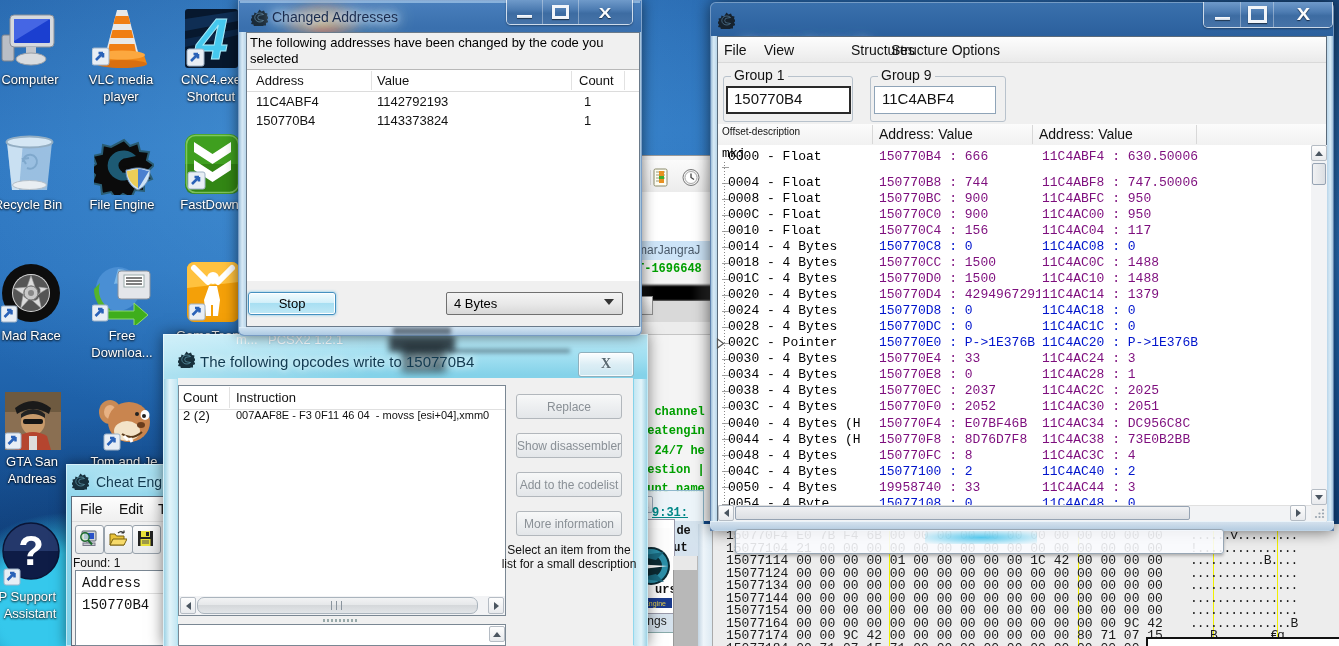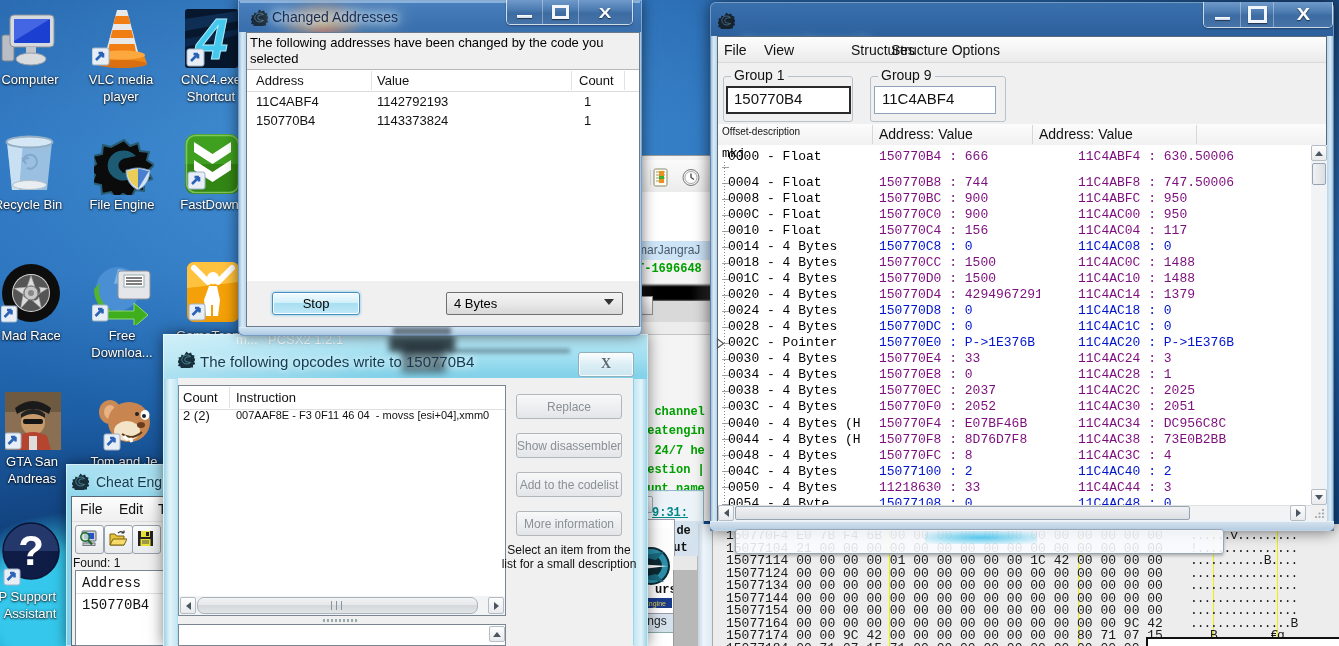--- a/index.html
+++ b/index.html
@@ -26,21 +26,21 @@
 .glyph-max{width:13px;height:11px;border:3px solid #f2f5f9;box-shadow:0 1px 1px rgba(0,0,0,.5);}
 .glyph-x{font-weight:bold;font-size:15px;color:#fdfdfd;text-shadow:0 1px 1px rgba(10,25,45,.8);font-family:"Liberation Sans",sans-serif;transform:scaleX(1.25);}
 .sbtn{width:16px;height:16px;background:linear-gradient(#fdfdfd,#e8eaed);border:1px solid #b5bcc4;border-radius:2px;box-sizing:border-box;display:flex;align-items:center;justify-content:center;}
 .tri-u{width:0;height:0;border-left:4px solid transparent;border-right:4px solid transparent;border-bottom:5px solid #4a5560;}
 .tri-d{width:0;height:0;border-left:4px solid transparent;border-right:4px solid transparent;border-top:5px solid #4a5560;}
 .tri-l{width:0;height:0;border-top:4px solid transparent;border-bottom:4px solid transparent;border-right:5px solid #4a5560;}
 .tri-r{width:0;height:0;border-top:4px solid transparent;border-bottom:4px solid transparent;border-left:5px solid #4a5560;}
 .sr{position:absolute;left:728px;height:16px;font-family:"Liberation Mono",monospace;font-size:13px;line-height:16px;white-space:pre;color:#000;}
 .sr b{font-weight:normal;position:absolute;top:0;}
 .v2{left:151px;width:161px;overflow:hidden;}
-.v3{left:314px;width:255px;overflow:hidden;margin-left:36px;}
+.v3{left:314px;width:255px;overflow:hidden;}
 .pv{color:#7d0d7d;} .bv{color:#0014cc;}
 #icons{z-index:0}#bgwin{z-index:1}#win-ce{z-index:2}#hexwin{z-index:3}#win-sd{z-index:4}#hexpop{z-index:5}#win-op{z-index:6}#win-ca{z-index:7}
 #icons,#bgwin,#hexwin,#hexpop,#win-ca,#win-sd,#win-op,#win-ce{position:absolute;left:0;top:0;}
 .opbtn{position:absolute;left:516px;width:106px;height:25px;border:1px solid #b2b7bc;border-radius:3px;background:linear-gradient(#f7f8f8,#eceef0 55%,#e3e6e9);color:#8a9096;font-size:12px;white-space:nowrap;text-align:center;line-height:24px;box-sizing:border-box;}
 </style></head>
 <body>
 <div id="desk">
   <div id="icons">
   <div class="abs" style="left:-60px;top:455px;width:290px;height:250px;background:radial-gradient(ellipse 55% 50% at 45% 62%,#30c0e6 0 45%,rgba(48,190,230,0) 78%);"></div>
   <div class="abs" style="left:-30px;top:540px;width:140px;height:140px;background:radial-gradient(ellipse,#35c8ec 0 40%,rgba(53,200,236,0) 75%);"></div>
@@ -322,21 +322,21 @@
     <div class="abs" style="left:256px;top:73px;font-size:13px;color:#111;">Address</div>
     <div class="abs" style="left:377px;top:73px;font-size:13px;color:#111;">Value</div>
     <div class="abs" style="left:579px;top:73px;font-size:13px;color:#111;">Count</div>
     <div class="abs" style="left:256px;top:94px;font-size:13px;color:#111;">11C4ABF4</div>
     <div class="abs" style="left:377px;top:94px;font-size:13px;color:#111;">1142792193</div>
     <div class="abs" style="left:584px;top:94px;font-size:13px;color:#111;">1</div>
     <div class="abs" style="left:256px;top:113px;font-size:13px;color:#111;">150770B4</div>
     <div class="abs" style="left:377px;top:113px;font-size:13px;color:#111;">1143373824</div>
     <div class="abs" style="left:584px;top:113px;font-size:13px;color:#111;">1</div>
 
-    <div class="abs" style="left:272px;top:292px;width:88px;height:23px;border:1px solid #4590c0;border-radius:3px;background:linear-gradient(#f2fbfe 0%,#d4f0fa 45%,#a8dff2 50%,#c0e8f6 100%);box-shadow:0 0 3px rgba(80,180,230,.8), inset 0 0 0 1px #fff;color:#000;font-size:13px;text-align:center;line-height:22px;box-sizing:border-box;">Stop</div>
+    <div class="abs" style="left:248px;top:292px;width:88px;height:23px;border:1px solid #4590c0;border-radius:3px;background:linear-gradient(#f2fbfe 0%,#d4f0fa 45%,#a8dff2 50%,#c0e8f6 100%);box-shadow:0 0 3px rgba(80,180,230,.8), inset 0 0 0 1px #fff;color:#000;font-size:13px;text-align:center;line-height:22px;box-sizing:border-box;">Stop</div>
     <div class="abs" style="left:446px;top:292px;width:177px;height:23px;border:1px solid #707070;border-radius:2px;background:linear-gradient(#f4f4f4,#e9e9e9 50%,#d8d8d8);box-sizing:border-box;">
       <span style="position:absolute;left:7px;top:3px;font-size:13px;color:#000;">4 Bytes</span>
       <span style="position:absolute;right:8px;top:6px;width:0;height:0;border-left:5px solid transparent;border-right:5px solid transparent;border-top:6px solid #333;"></span>
     </div>
   </div>
   <div id="win-sd">
     <div class="abs" style="left:710px;top:2px;width:624px;height:529px;border-radius:6px 6px 0 0;
       background:linear-gradient(#3a71ad 0%,#2c619e 6%,#245694 12%,#1c4a85 100%);
       box-shadow:0 0 16px rgba(0,0,0,.6), inset 0 0 0 1px rgba(255,255,255,.3);"></div>
     <div class="abs" style="left:711px;top:36px;width:6px;height:486px;background:linear-gradient(90deg,#9fc0da,#d8eaf6 45%,#b9d6ea);"></div>
@@ -404,21 +404,21 @@
     <div class="sr" style="top:319px">0028 - 4 Bytes<b class="v2 bv">150770DC : 0</b><b class="v3 bv">11C4AC1C : 0</b></div>
     <div class="sr" style="top:335px">002C - Pointer<b class="v2 bv">150770E0 : P-&gt;1E376B</b><b class="v3 bv">11C4AC20 : P-&gt;1E376B</b></div>
     <div class="sr" style="top:351px">0030 - 4 Bytes<b class="v2 pv">150770E4 : 33</b><b class="v3 pv">11C4AC24 : 3</b></div>
     <div class="sr" style="top:367px">0034 - 4 Bytes<b class="v2 pv">150770E8 : 0</b><b class="v3 pv">11C4AC28 : 1</b></div>
     <div class="sr" style="top:383px">0038 - 4 Bytes<b class="v2 pv">150770EC : 2037</b><b class="v3 pv">11C4AC2C : 2025</b></div>
     <div class="sr" style="top:399px">003C - 4 Bytes<b class="v2 pv">150770F0 : 2052</b><b class="v3 pv">11C4AC30 : 2051</b></div>
     <div class="sr" style="top:416px">0040 - 4 Bytes (H<b class="v2 pv">150770F4 : E07BF46B</b><b class="v3 pv">11C4AC34 : DC956C8C</b></div>
     <div class="sr" style="top:432px">0044 - 4 Bytes (H<b class="v2 pv">150770F8 : 8D76D7F8</b><b class="v3 pv">11C4AC38 : 73E0B2BB</b></div>
     <div class="sr" style="top:448px">0048 - 4 Bytes<b class="v2 pv">150770FC : 8</b><b class="v3 pv">11C4AC3C : 4</b></div>
     <div class="sr" style="top:464px">004C - 4 Bytes<b class="v2 bv">15077100 : 2</b><b class="v3 bv">11C4AC40 : 2</b></div>
-    <div class="sr" style="top:480px">0050 - 4 Bytes<b class="v2 pv">11218630 : 33</b><b class="v3 pv">11C4AC44 : 3</b></div>
+    <div class="sr" style="top:480px">0050 - 4 Bytes<b class="v2 pv">19958740 : 33</b><b class="v3 pv">11C4AC44 : 3</b></div>
     <div class="sr" style="top:496px">0054 - 4 Byte<b class="v2 bv">15077108 : 0</b><b class="v3 bv">11C4AC48 : 0</b></div>
     </div>
 
     <div class="abs" style="left:1311px;top:145px;width:16px;height:360px;background:#f2f3f5;"></div>
     <div class="abs sbtn" style="left:1311px;top:145px;">
         <span class="tri-u"></span>
       </div>
     <div class="abs" style="left:1312px;top:163px;width:14px;height:22px;background:linear-gradient(90deg,#f0f1f3,#dcdfe3);border:1px solid #96a3b3;border-radius:2px;box-sizing:border-box;"></div>
     <div class="abs sbtn" style="left:1311px;top:489px;">
         <span class="tri-d"></span>

